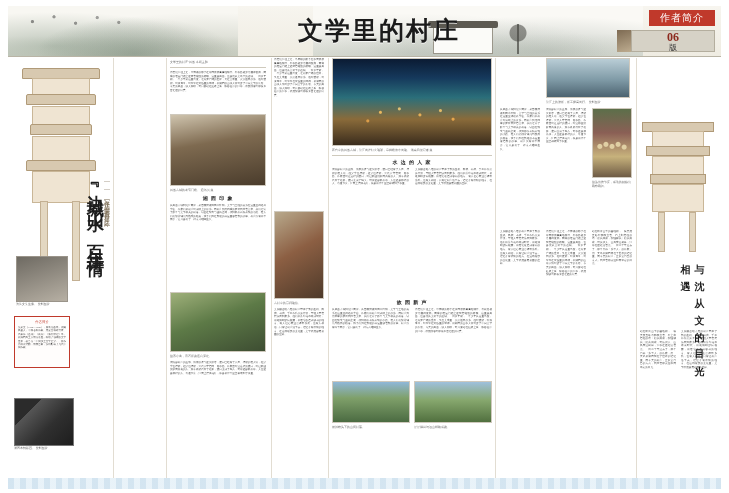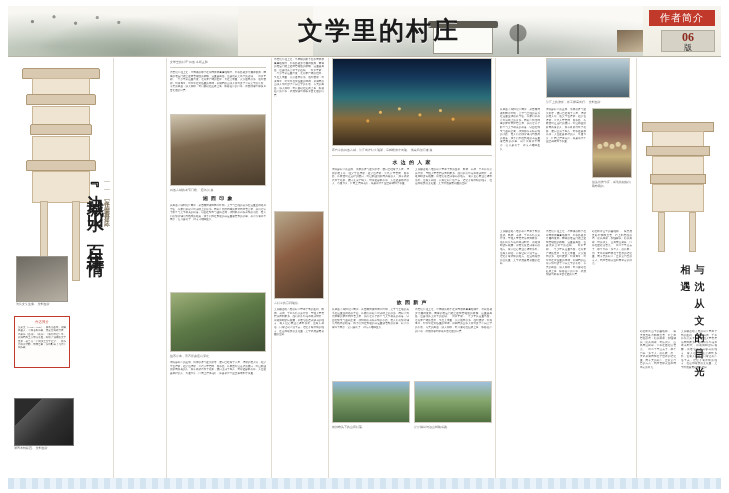--- a/index.html
+++ b/index.html
@@ -63,21 +63,21 @@
     font-size:25px;letter-spacing:2px;color:#1b1b1b;font-weight:bold;
     font-family:Liberation Serif, serif;
     text-shadow:0 1px 0 rgba(255,255,255,.7);
   }
   .mast-brand{
     position:absolute;right:6px;top:4px;width:66px;height:16px;
     background:#c0392b;color:#fff;font-size:10px;line-height:16px;
     text-align:center;letter-spacing:1px;
   }
   .mast-badge{
-    position:absolute;right:6px;top:24px;width:54px;height:22px;
+    position:absolute;right:6px;top:24px;width:84px;height:22px;
     background:#d6d2c6;border:1px solid #b4ae9e;
     font-size:8px;color:#333;text-align:center;line-height:10px;padding-top:1px;
     box-sizing:border-box;
   }
   .mast-badge .big{font-size:12px;font-weight:bold;color:#8c2a1f;display:block;line-height:11px;}
   .mast-photo{
     position:absolute;right:78px;top:24px;width:26px;height:22px;
     background:linear-gradient(160deg,#7d6a52,#c8b79a);
     border:1px solid #9e9versa;
   }

